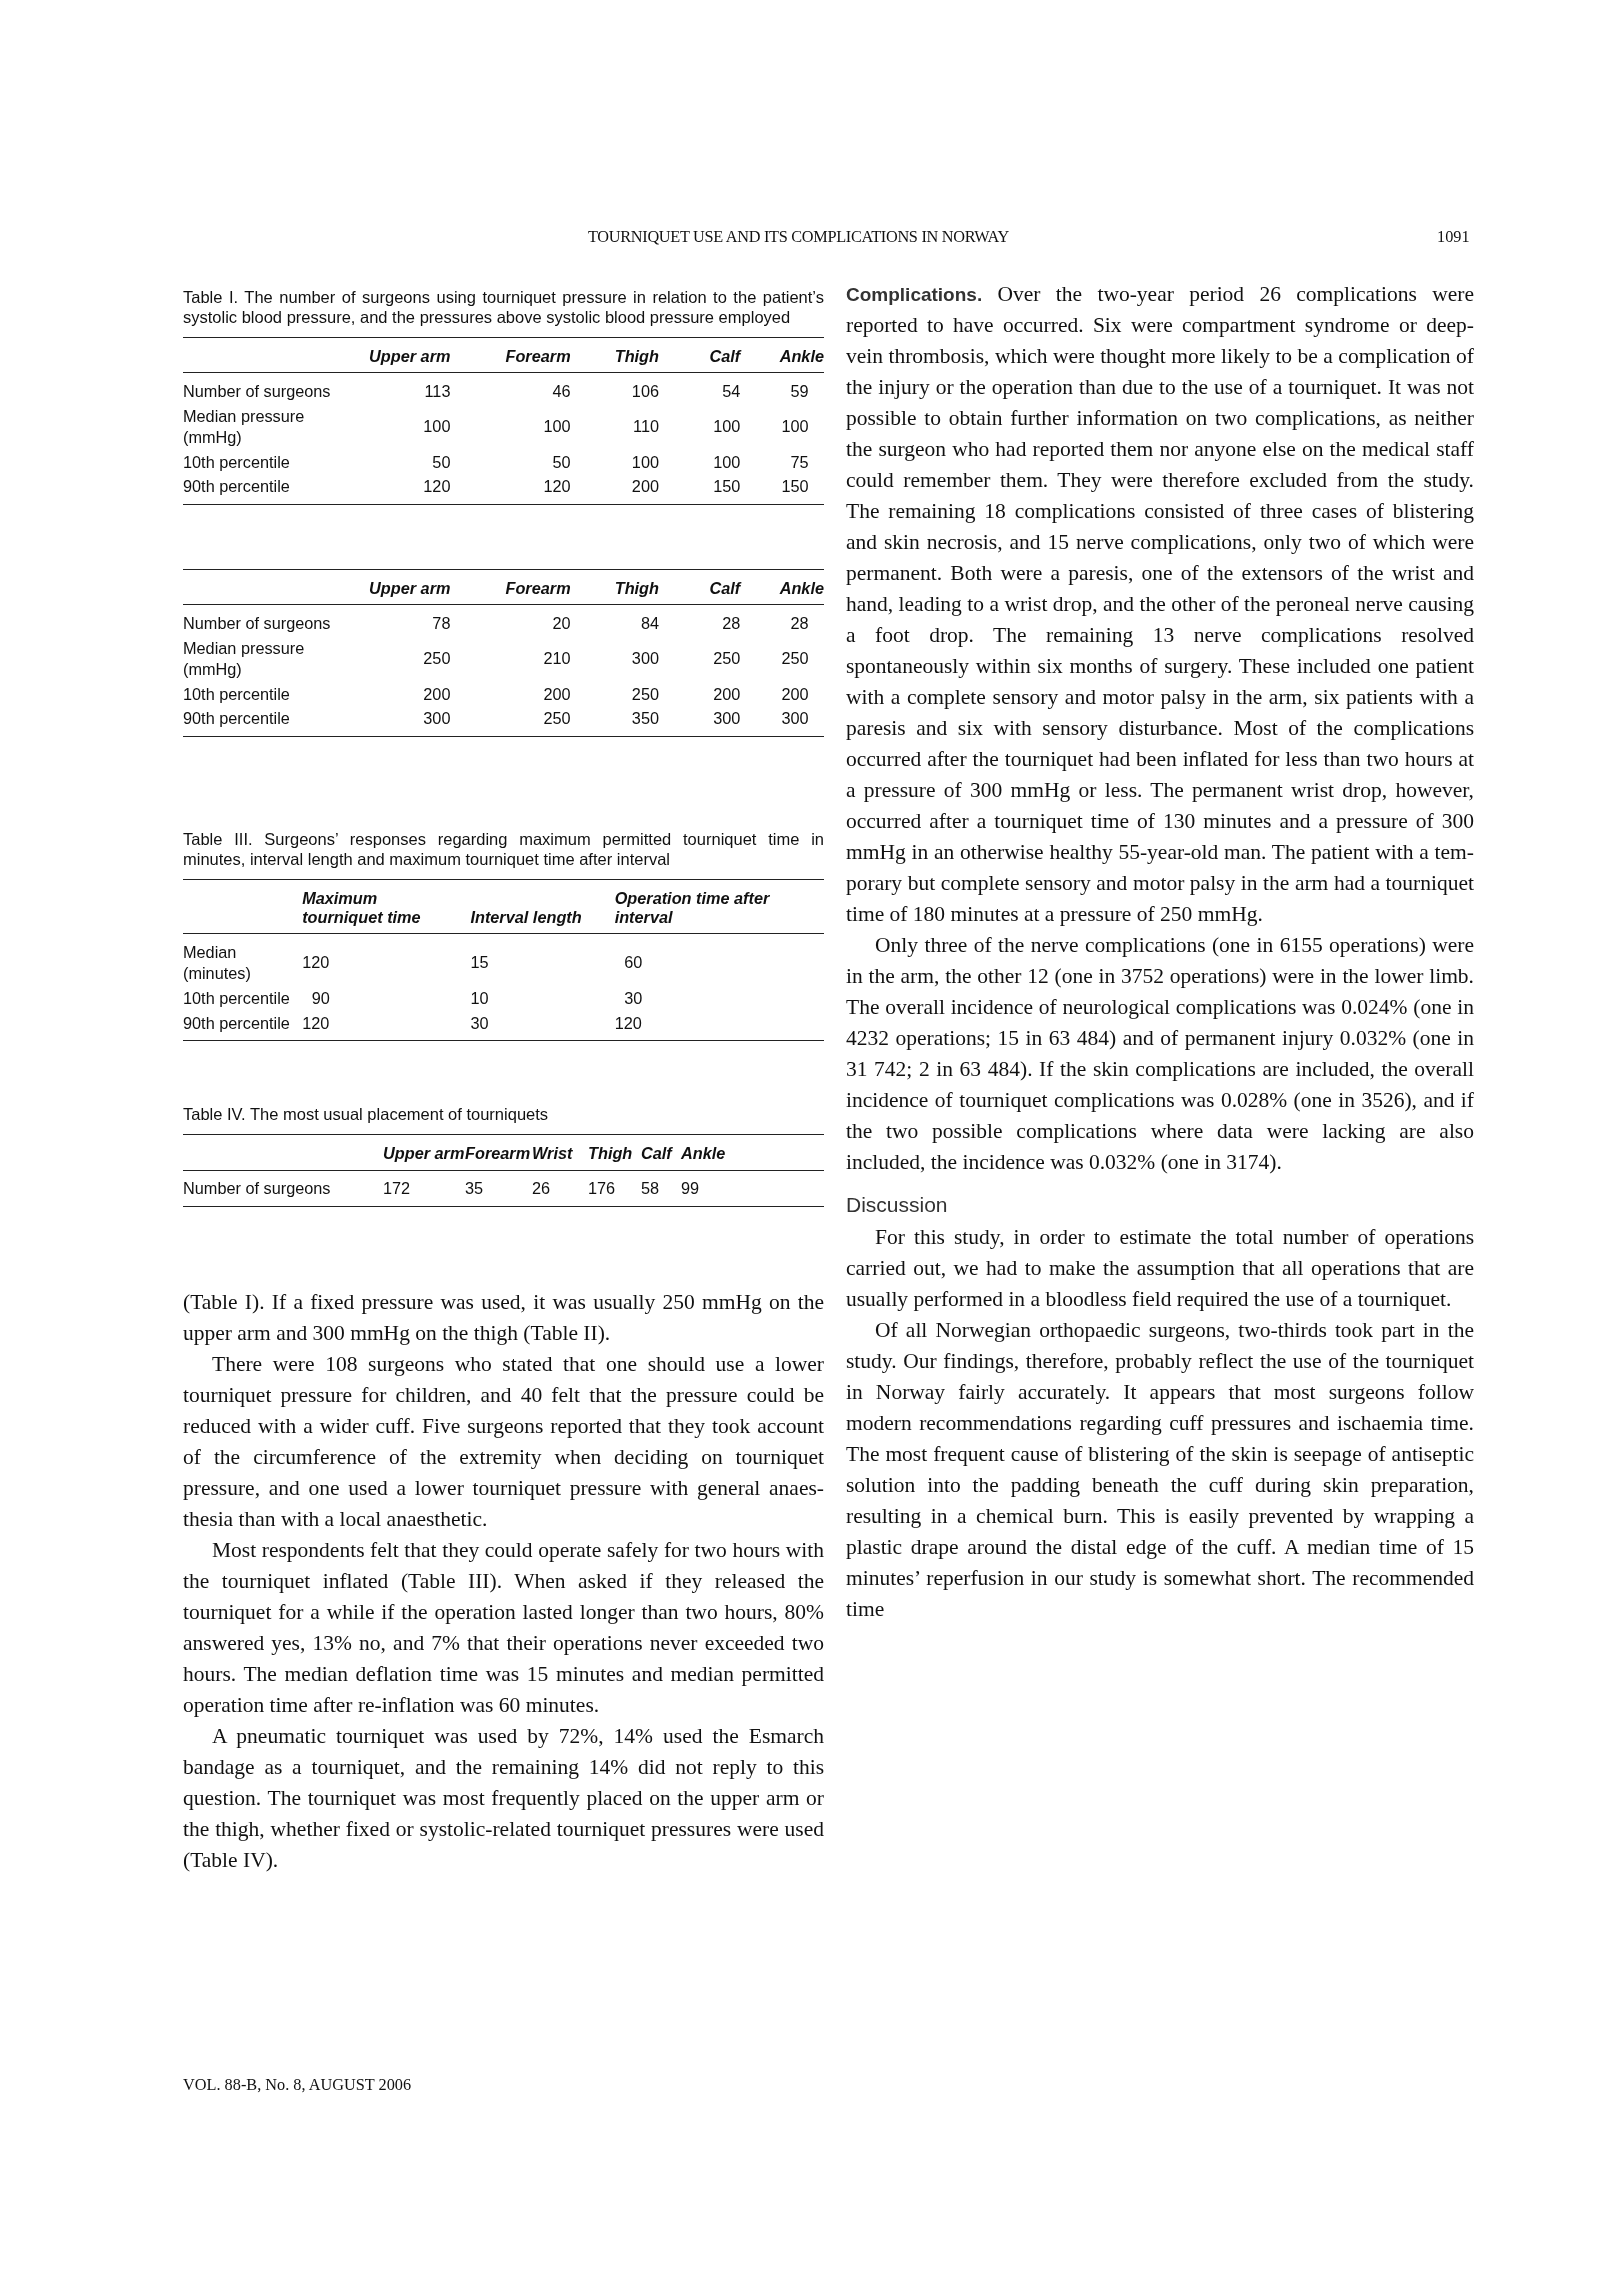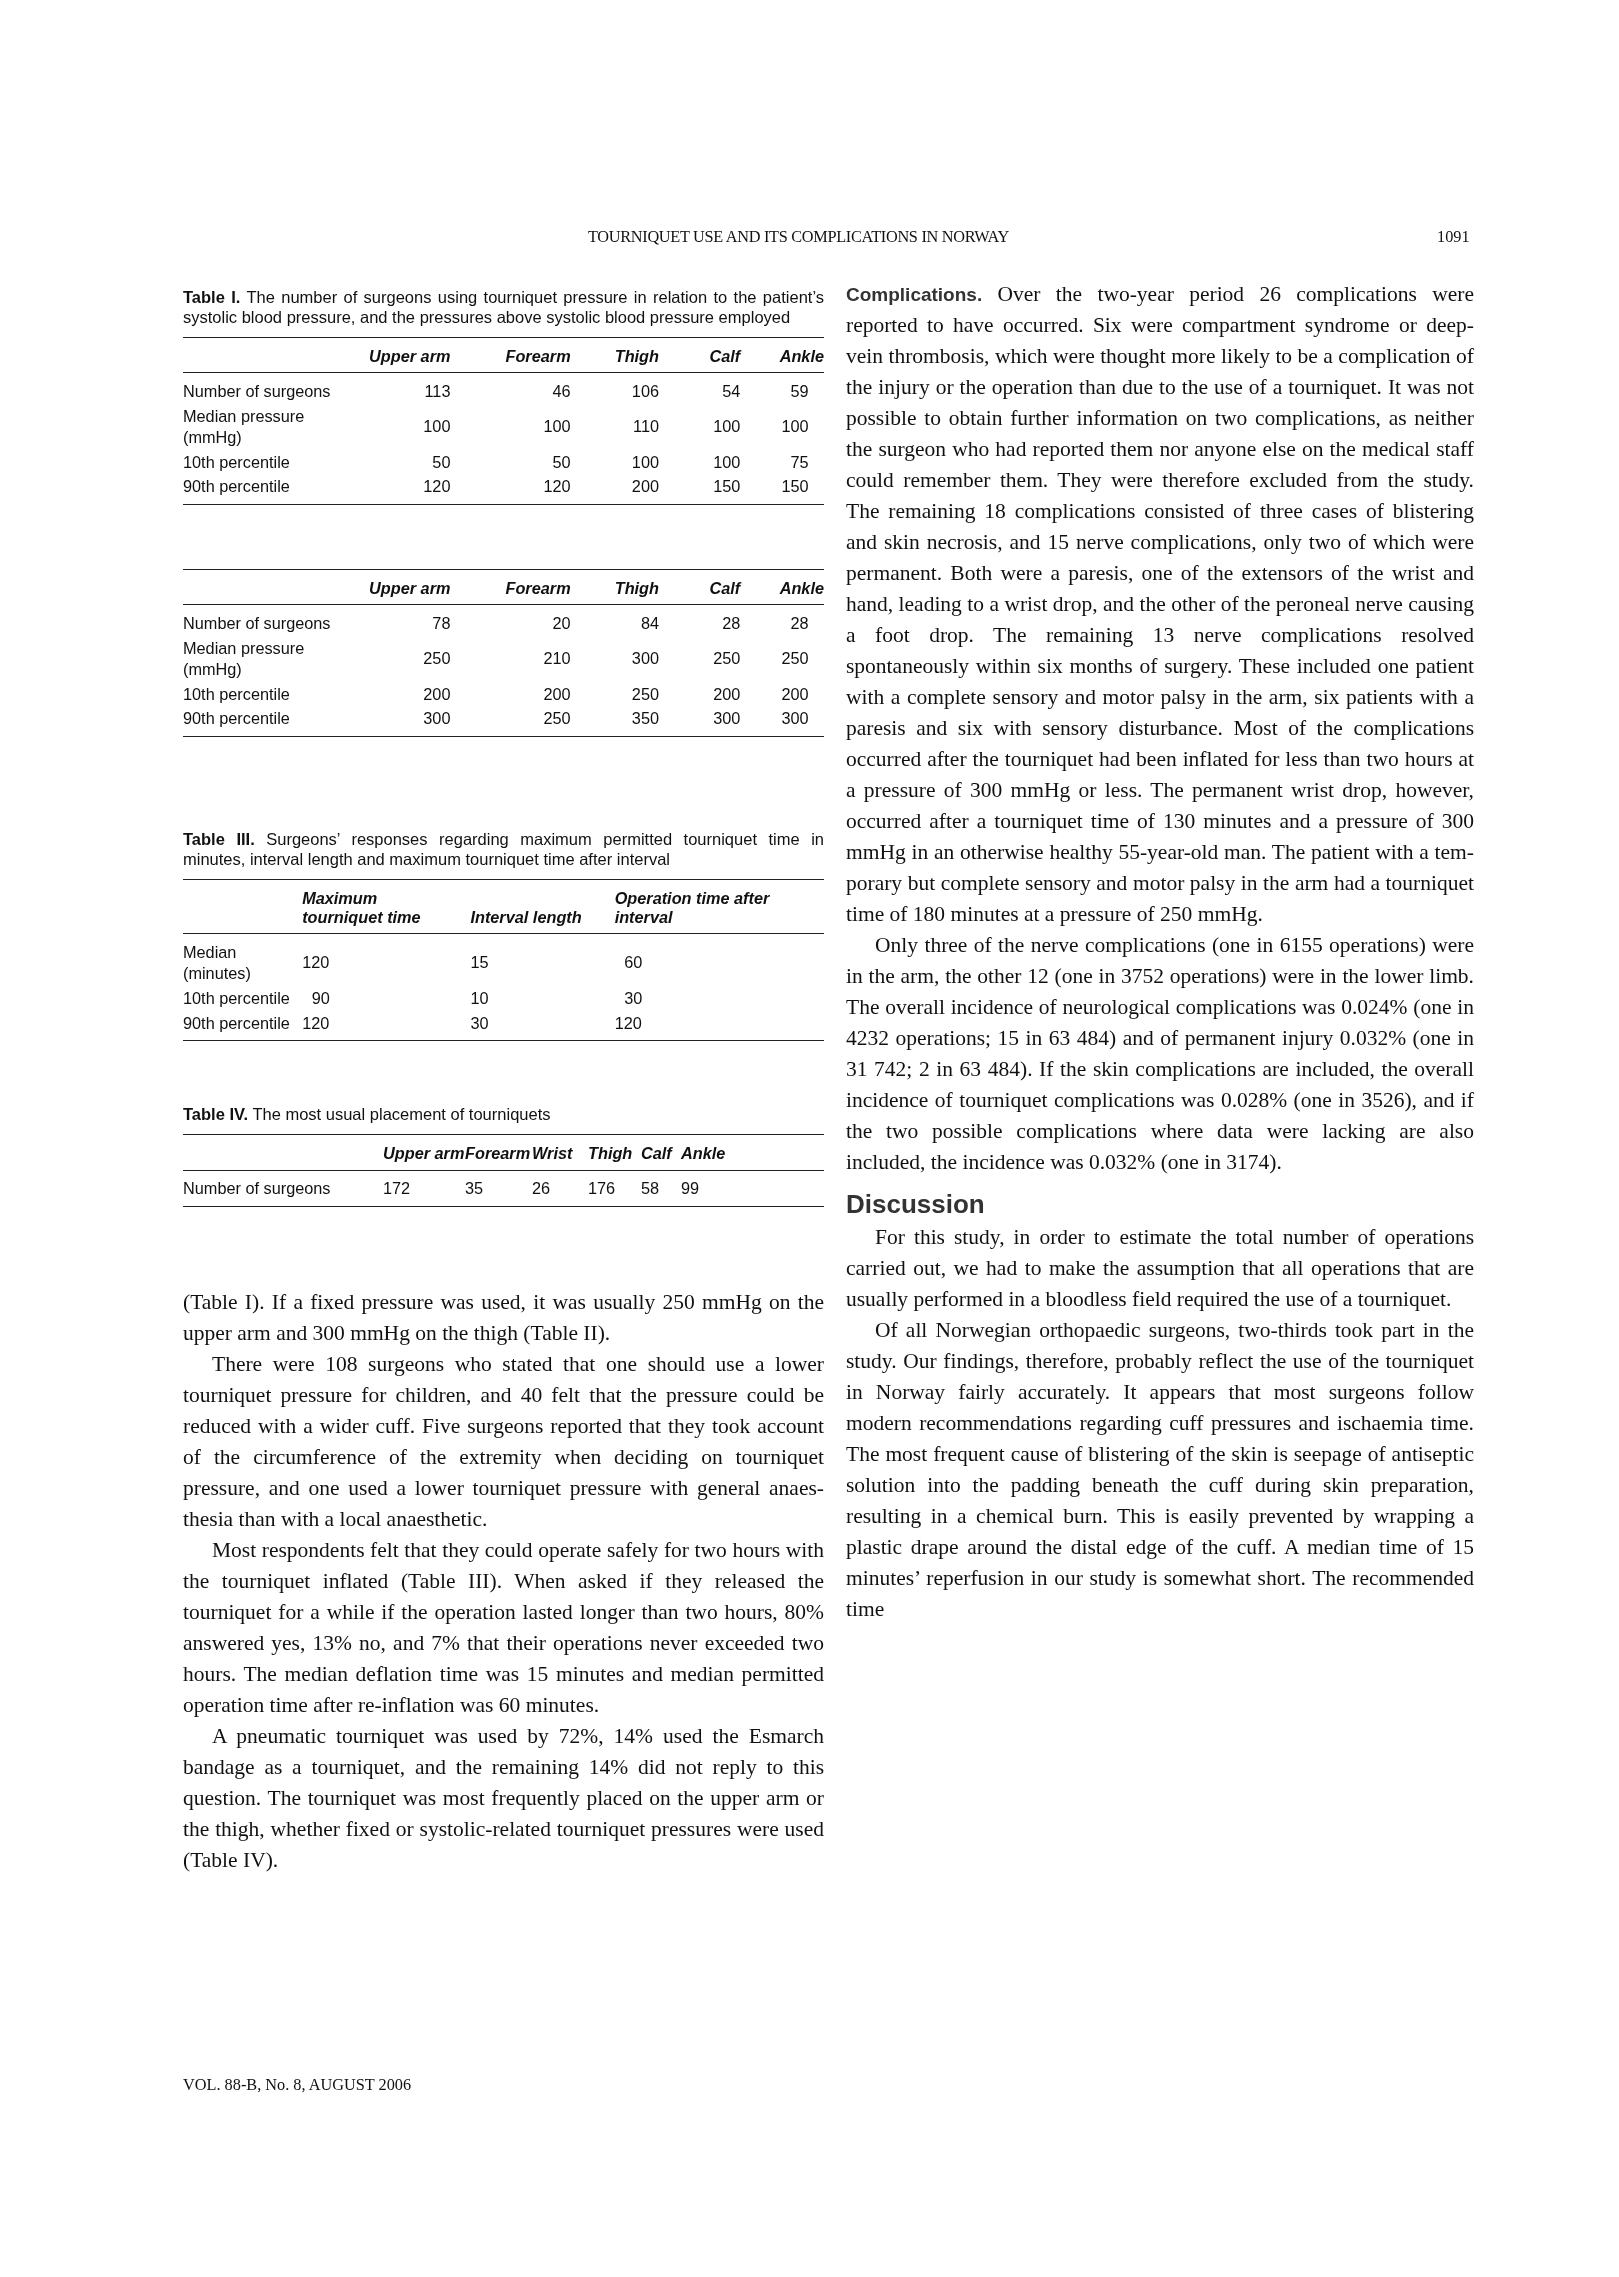--- a/index.html
+++ b/index.html
@@ -11,38 +11,38 @@
   .page-num { position: absolute; top: 227px; left: 1437px; font-size: 16.3px; }
   .footer { position: absolute; top: 2075px; left: 183px; font-size: 16.3px; }
 
   .col { position: absolute; }
   .col-left { left: 183px; width: 641px; }
   .col-right { left: 846px; width: 628px; }
 
   
   .tbl-block { position: absolute; left: 183px; width: 641px; }
   .caption { font-size: 16.5px; line-height: 19.7px; text-align: justify; margin: 0 0 9.6px 0; }
-  .caption b { font-weight: bold; }
+  .caption b { font-weight: normal; }
   table.data { width: 100%; border-collapse: collapse; font-size: 16.3px; }
   table.data thead tr { border-top: 1.4px solid #222; border-bottom: 1.4px solid #222; }
   table.data tbody tr:last-child td { padding-bottom: 6.7px; }
   table.data tbody { border-bottom: 1.4px solid #222; }
   table.data th { font-weight: bold; padding: 8.6px 0 6.7px 0; text-align: right; vertical-align: bottom; line-height: 19px; font-style: italic; }
   table.data td { padding: 1.9px 0 1.9px 0; line-height: 21px; }
   table.data tbody tr:first-child td { padding-top: 7.7px; }
   table.data td.num { text-align: right; }
   table.data td.lab { text-align: left; }
   table.data th.l { text-align: left; }
 
   
   .body-text { font-size: 21.5px; line-height: 31px; text-align: justify; hyphens: manual; }
   .body-text p { margin: 0; }
   .body-text p.indent { text-indent: 29px; }
   .run-in { font-family: "Liberation Sans", "DejaVu Sans", sans-serif; font-weight: bold; color: #333; font-size: 19px; }
-  .section-head { font-family: "Liberation Sans", "DejaVu Sans", sans-serif; font-weight: bold; color: #333; font-size: 26px; line-height: 29px; margin: 11.5px 0 3.8px 0; }
+  .section-head { font-family: "Liberation Sans", "DejaVu Sans", sans-serif; font-weight: normal; color: #333; font-size: 21px; line-height: 29px; margin: 11.5px 0 3.8px 0; }
 </style>
 </head>
 <body>
 
 <div class="running-head serif">TOURNIQUET USE AND ITS COMPLICATIONS IN NORWAY</div>
 <div class="page-num serif">1091</div>
 
 <div class="tbl-block sans" style="top:288px;">
   <p class="caption"><b>Table I.</b><span> The number of surgeons using tourniquet pressure in relation to the patient’s systolic blood pressure, and the pressures above systolic blood pressure employed</span></p>
   <table class="data">

